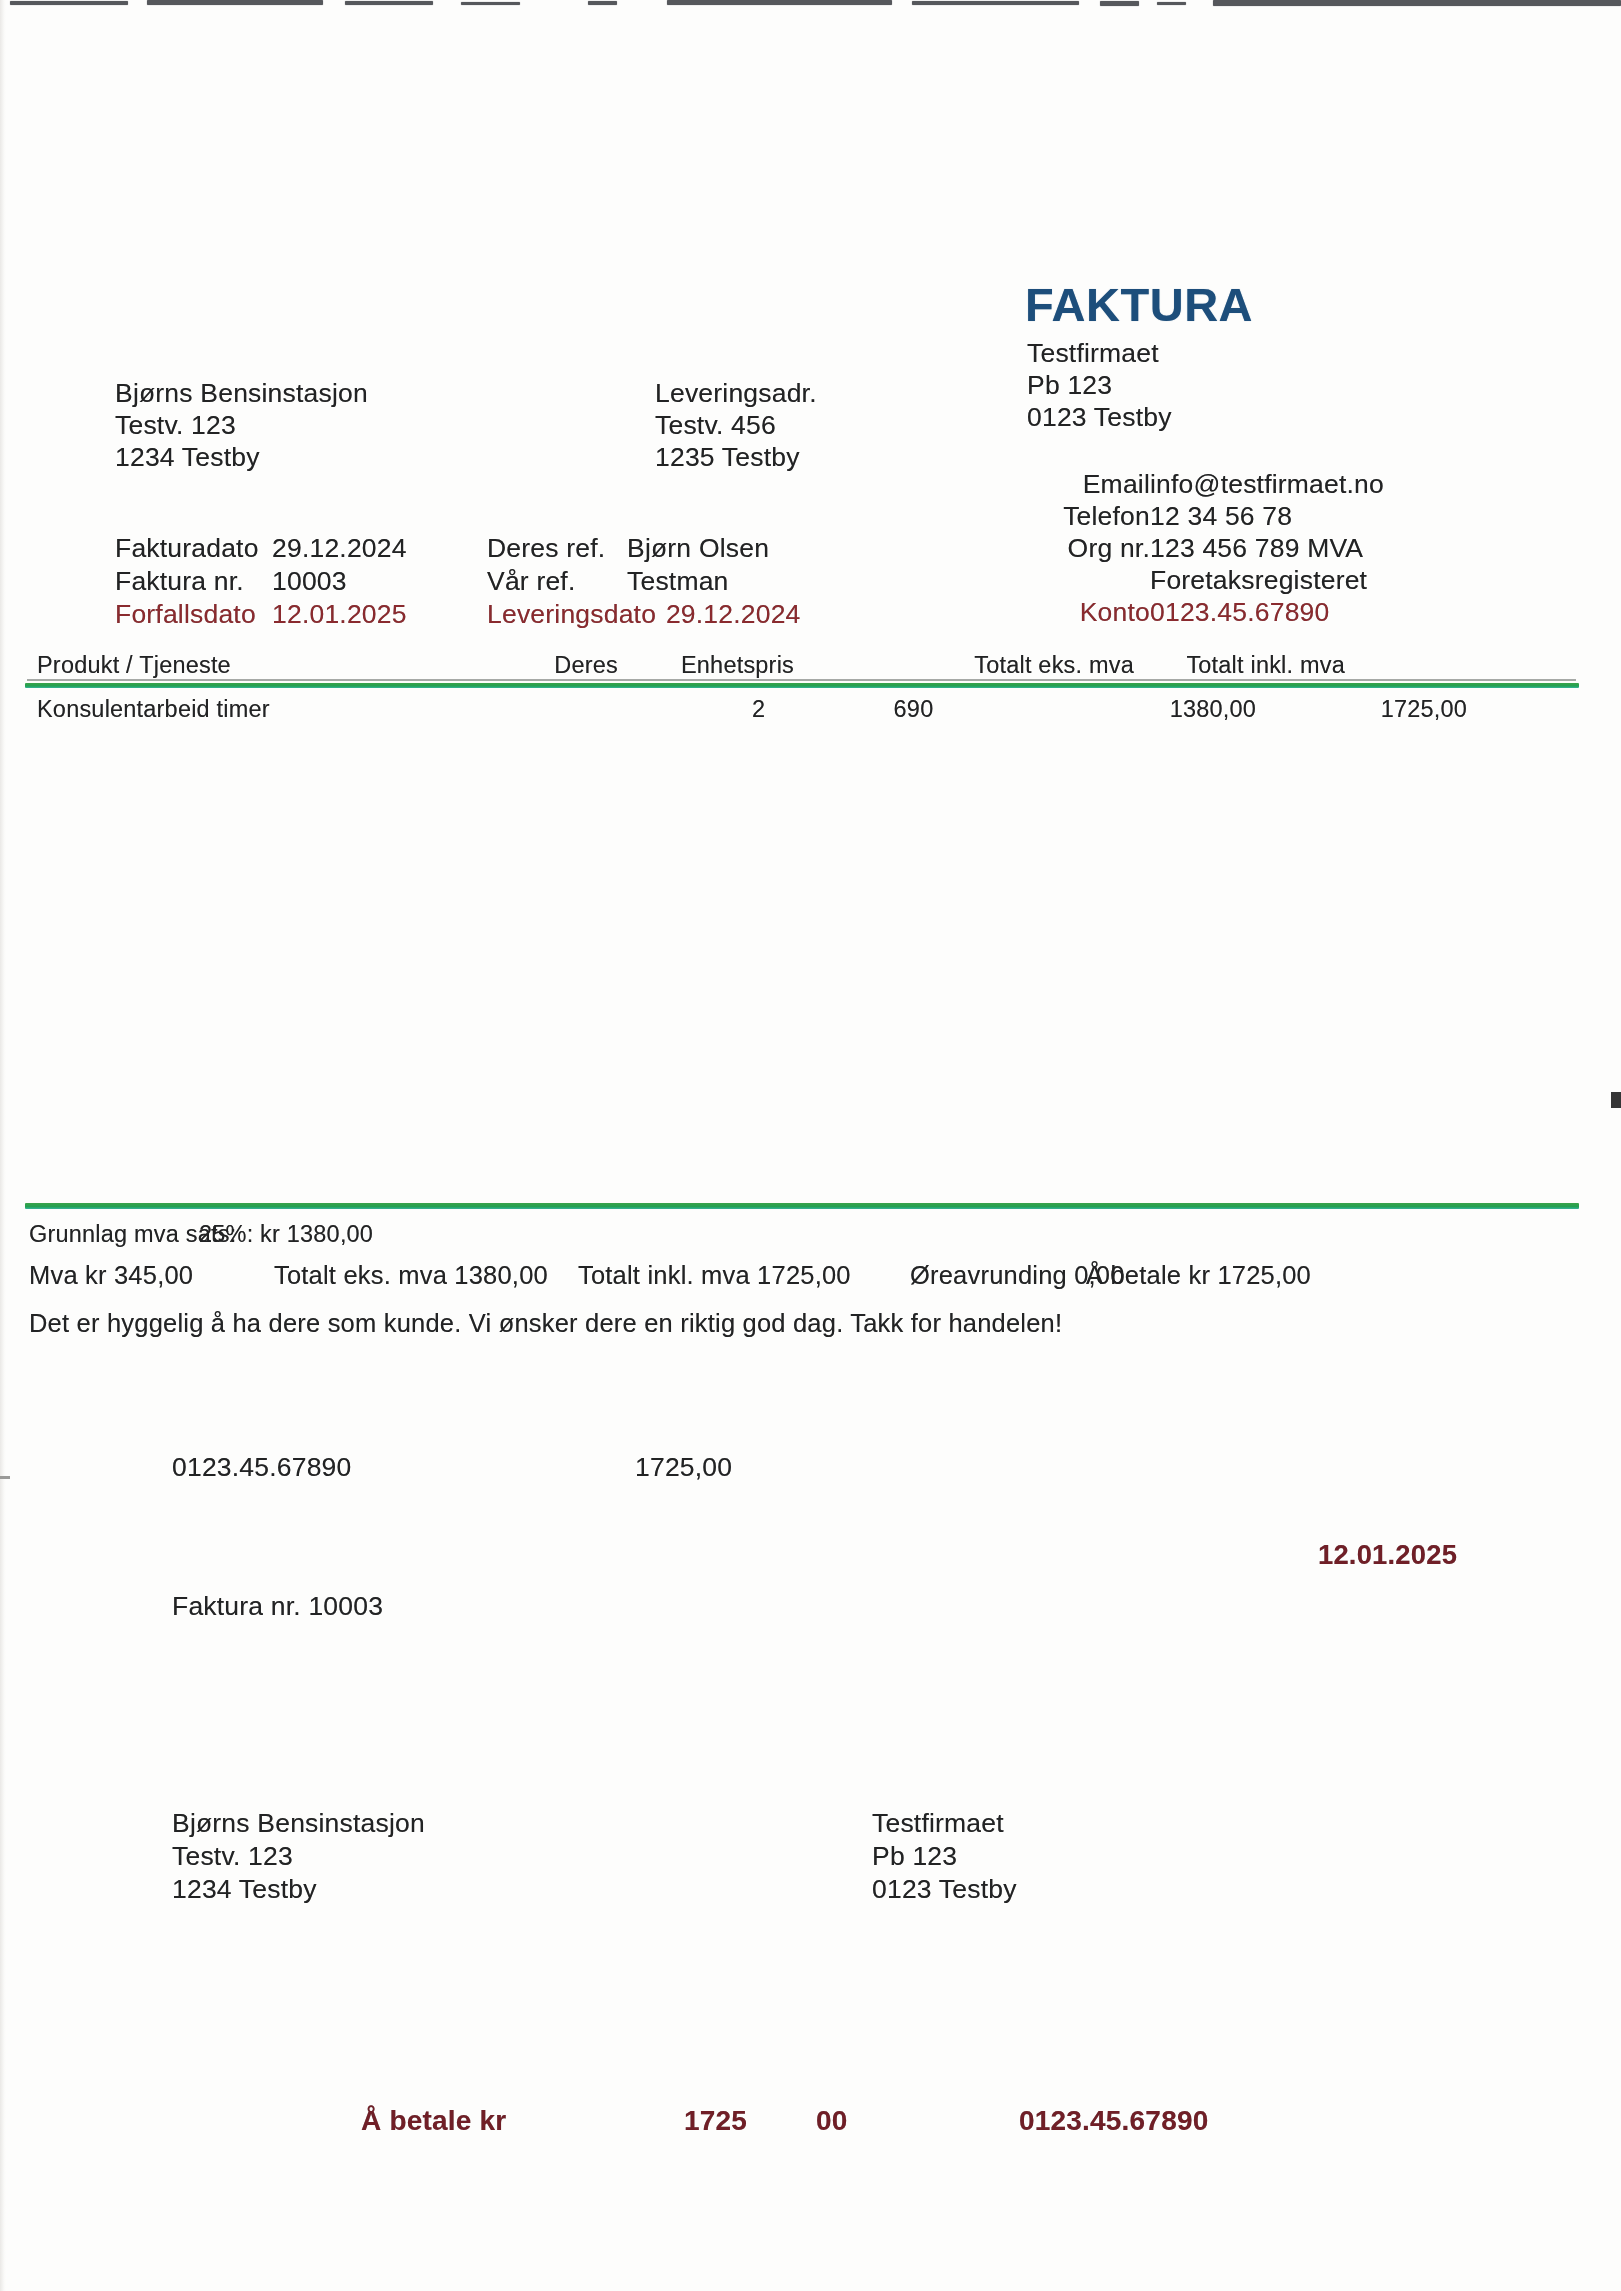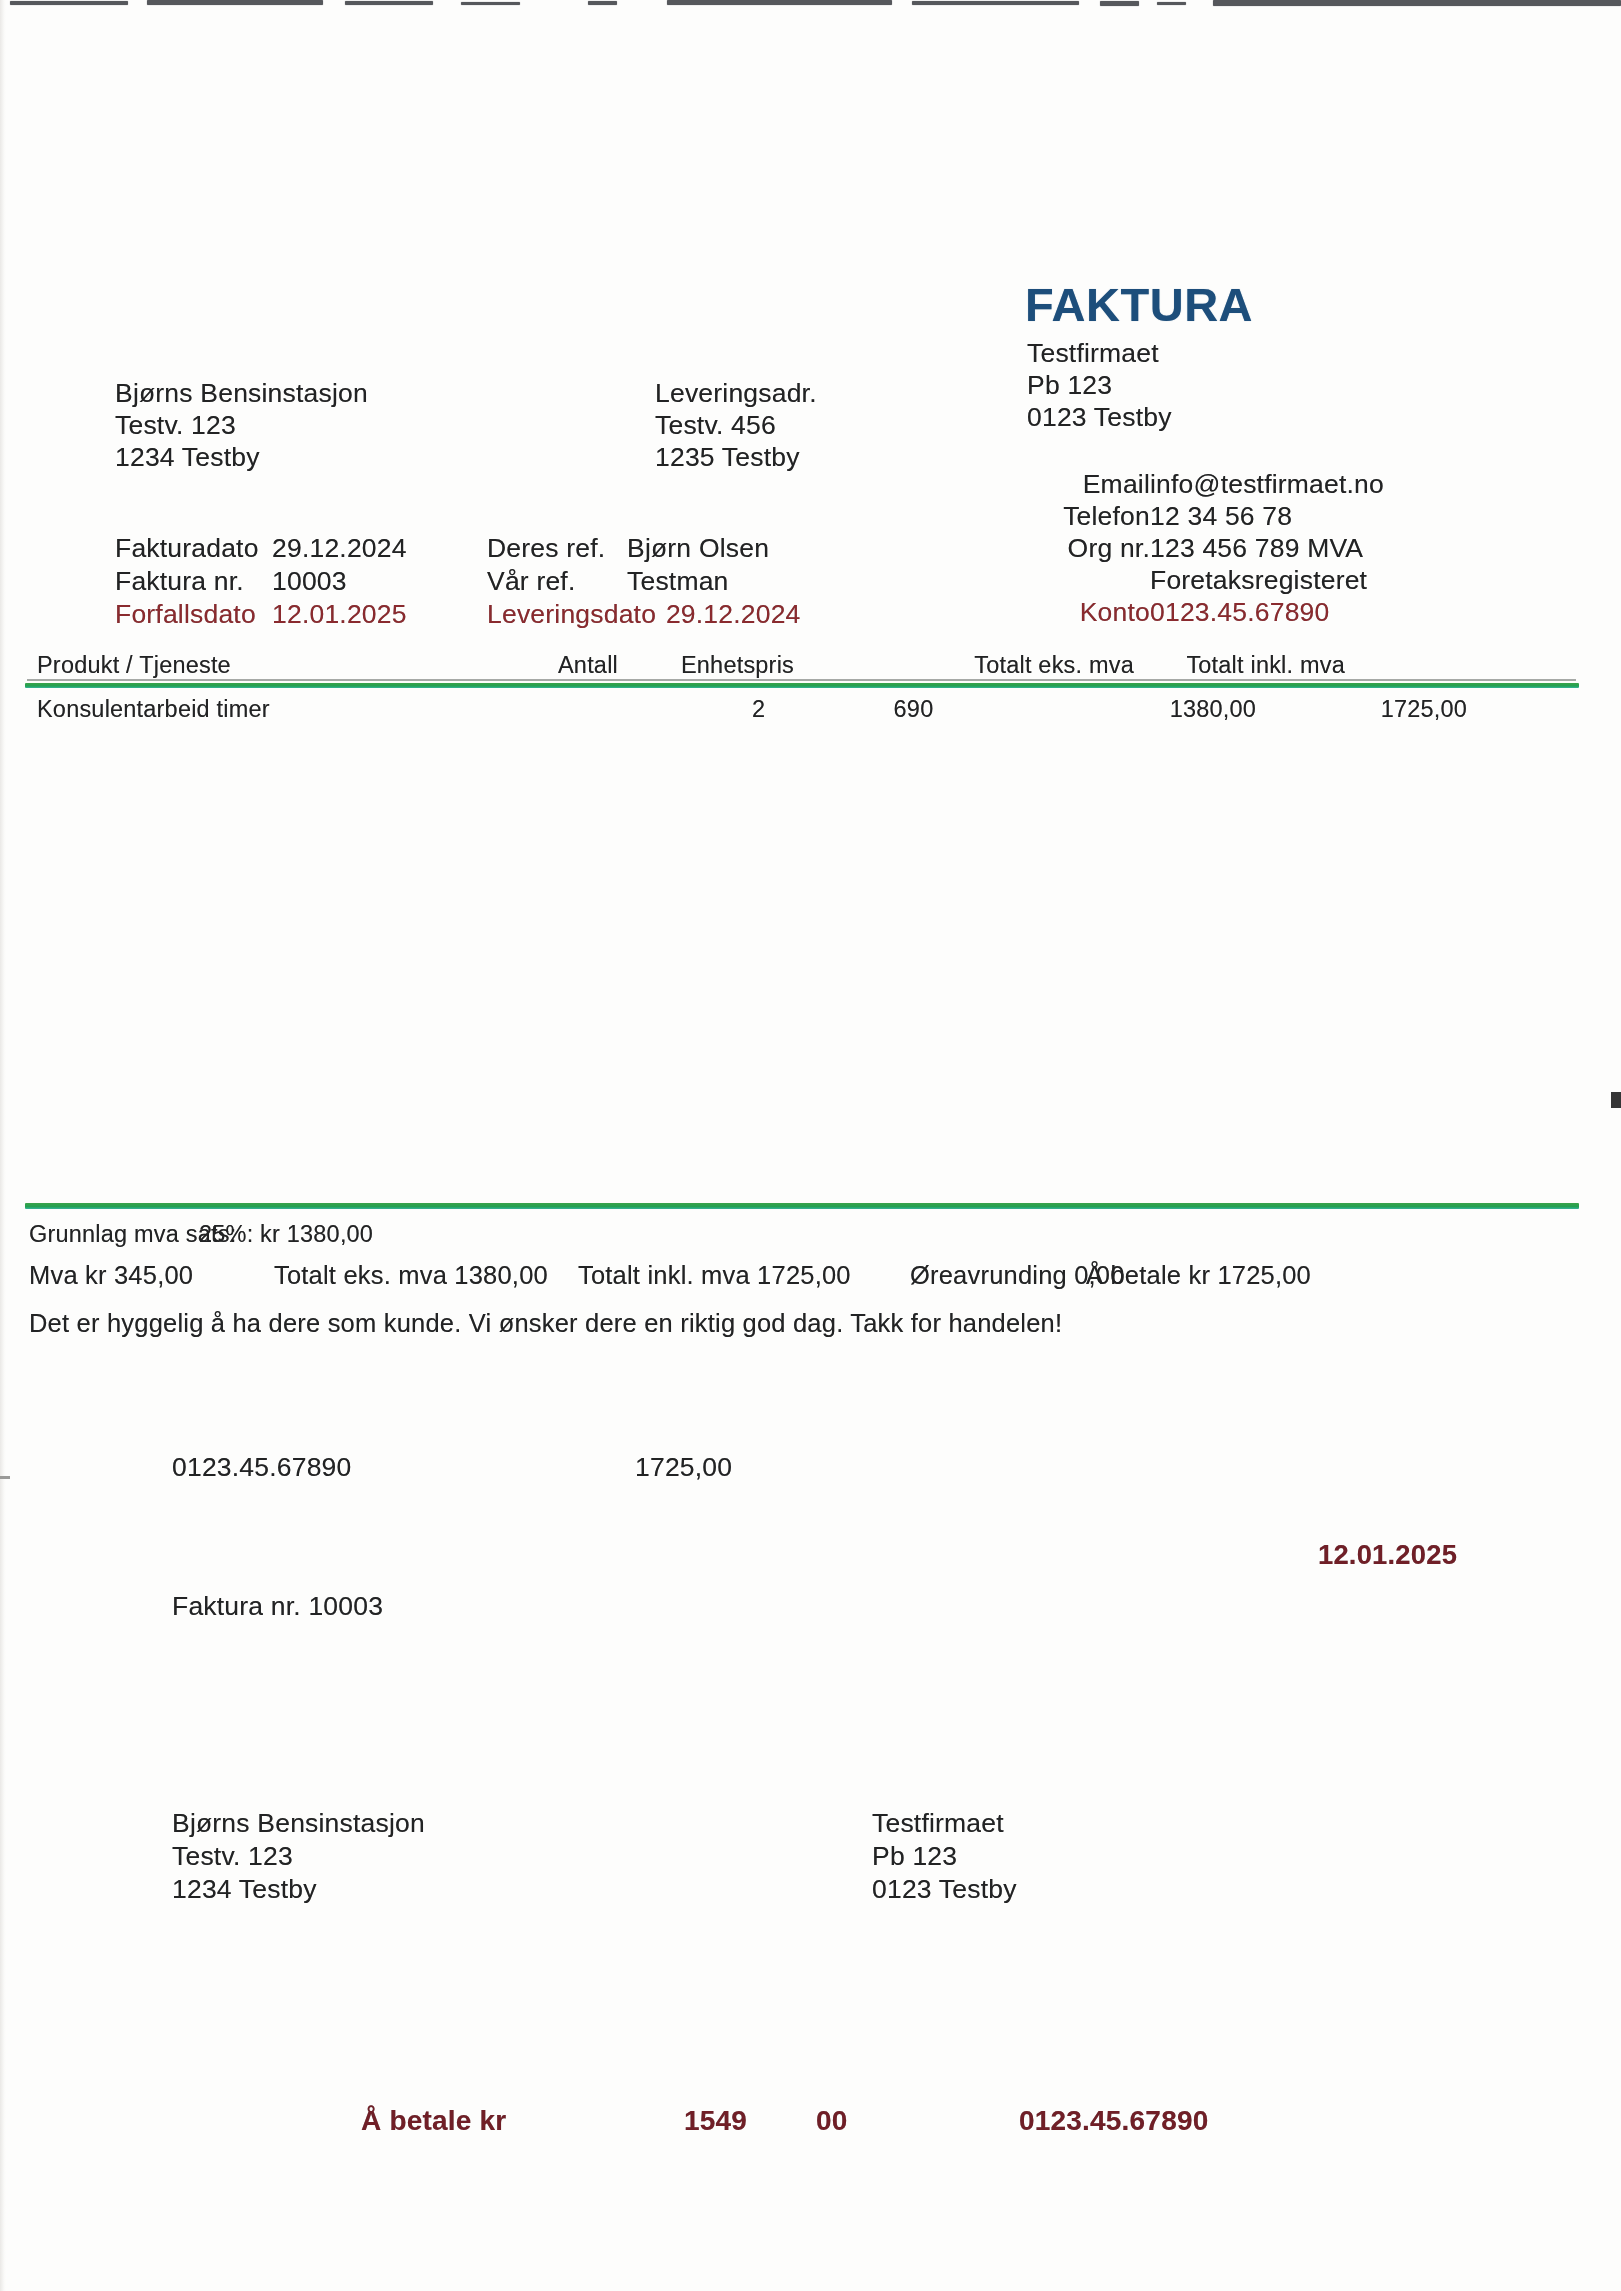--- a/index.html
+++ b/index.html
@@ -114,21 +114,21 @@
     <span class="label2">Vår ref.</span><span>Testman</span>
   </div>
   <div class="red">
     <span class="label2" style="min-width:0;margin-right:9.8px;">Leveringsdato</span><span>29.12.2024</span>
   </div>
 </div>
 
 <div class="abs" style="left:0;top:651px;width:1621px;height:78px;">
   <div class="abs txt small" style="left:0;top:0;width:1484px;height:29px;">
     <span class="abs" style="left:37px;">Produkt / Tjeneste</span>
-    <span class="col-right" style="right:866px;width:196px;">Antall</span>
+    <span class="col-right" style="right:866px;width:196px;">Deres</span>
     <span class="col-right" style="right:690px;width:167px;">Enhetspris</span>
     <span class="col-right" style="right:350px;width:245px;">Totalt eks. mva</span>
     <span class="col-right" style="right:139px;width:245px;">Totalt inkl. mva</span>
   </div>
   <div class="abs grayline" style="left:27.4px;top:28px;width:1549px;"></div>
   <div class="abs greenline" style="left:24.5px;top:32px;width:1554px;"></div>
   <div class="abs txt small" style="left:0;top:44px;width:1621px;height:31px;padding-left:24px;">
     <span class="abs" style="left:37px;">Konsulentarbeid timer</span>
     <span class="col-right" style="right:866px;width:196px;padding-right:13.7px;">2</span>
     <span class="col-right" style="right:690px;width:167px;padding-right:21.6px;">690</span>
@@ -162,17 +162,17 @@
   <div>1234 Testby</div>
 </div>
 <div class="abs txt" style="left:872px;top:1807px;line-height:33px;">
   <div>Testfirmaet</div>
   <div>Pb 123</div>
   <div>0123 Testby</div>
 </div>
 
 <div class="abs txt maroon" style="left:0;top:2105px;width:1621px;height:35px;font-size:28px;">
   <span class="abs" style="left:361px;">Å betale kr</span>
-  <span class="abs" style="left:684px;">1549</span>
+  <span class="abs" style="left:684px;">1725</span>
   <span class="abs" style="left:816px;">00</span>
   <span class="abs" style="left:1019px;">0123.45.67890</span>
 </div>
 
 
 </body></html>

